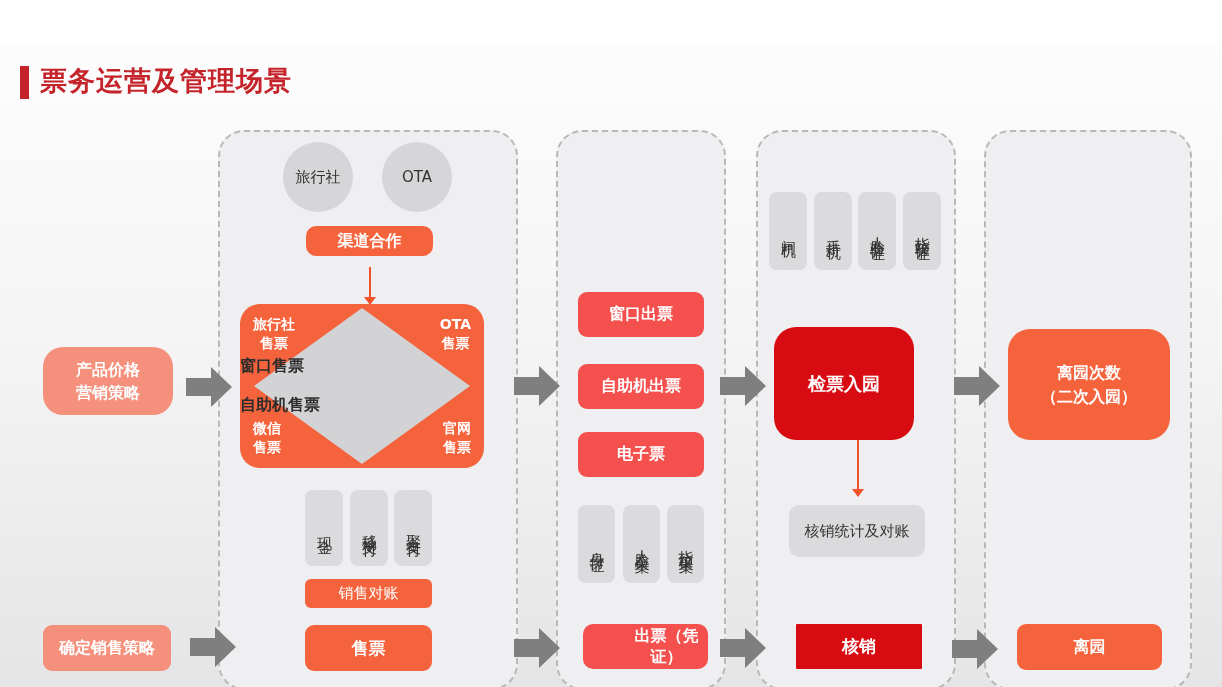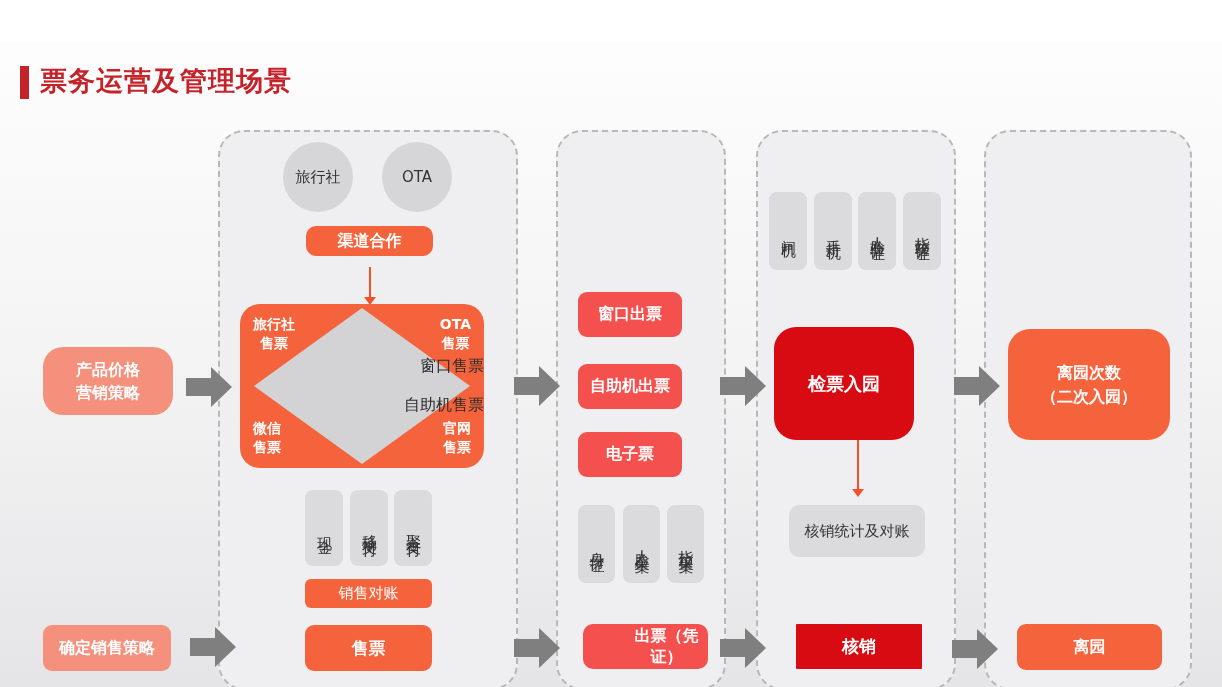--- a/index.html
+++ b/index.html
@@ -55,34 +55,34 @@
     width:216px;height:156px;background:#d3d3d5;
     clip-path:polygon(50% 0,100% 50%,50% 100%,0 50%);
   }
   .corner{position:absolute;color:#fff;font-size:14px;font-weight:600;line-height:1.35;text-align:center;}
   .tl{left:13px;top:11px;}
   .tr{right:13px;top:11px;}
   .bl{left:13px;bottom:11px;}
   .br{right:13px;bottom:11px;}
   .diamond-center{
     position:absolute;left:0;top:0;width:100%;height:100%;
-    display:flex;flex-direction:column;align-items:flex-end;justify-content:center;gap:18px;
-    color:#2d2d2d;font-size:16px;font-weight:400;
+    display:flex;flex-direction:column;align-items:flex-start;justify-content:center;gap:18px;
+    color:#2d2d2d;font-size:16px;font-weight:700;
   }
   .vbox{
     border-radius:8px;font-size:15px;line-height:1.25;
     writing-mode:vertical-rl;text-orientation:upright;letter-spacing:3px;
     display:flex;align-items:center;justify-content:center;
   }
   .pay{top:448px;width:38px;height:76px;}
   .pay1{left:305px;}.pay2{left:350px;}.pay3{left:394px;}
   .recon-btn{left:305px;top:537px;width:127px;height:29px;border-radius:6px;font-size:15px;font-weight:500;}
   .sell-btn{left:305px;top:583px;width:127px;height:46px;border-radius:9px;font-size:17px;font-weight:700;}
   
-  .issue-btn{width:104px;height:45px;border-radius:9px;font-size:16px;font-weight:600;}
+  .issue-btn{width:126px;height:45px;border-radius:9px;font-size:16px;font-weight:600;}
   .i1{left:578px;top:250px;}
   .i2{left:578px;top:322px;}
   .i3{left:578px;top:390px;}
   .cap{top:463px;width:37px;height:78px;}
   .cap1{left:578px;}.cap2{left:623px;}.cap3{left:667px;}
   .issue-final{left:583px;top:582px;width:125px;height:45px;border-radius:10px;font-size:16px;font-weight:700;padding-left:42px;}
   
   .dev{top:150px;width:38px;height:78px;}
   .dev1{left:769px;}.dev2{left:814px;}.dev3{left:858px;}.dev4{left:903px;}
   .checkin-box{left:774px;top:285px;width:140px;height:113px;border-radius:22px;font-size:18px;font-weight:700;}

